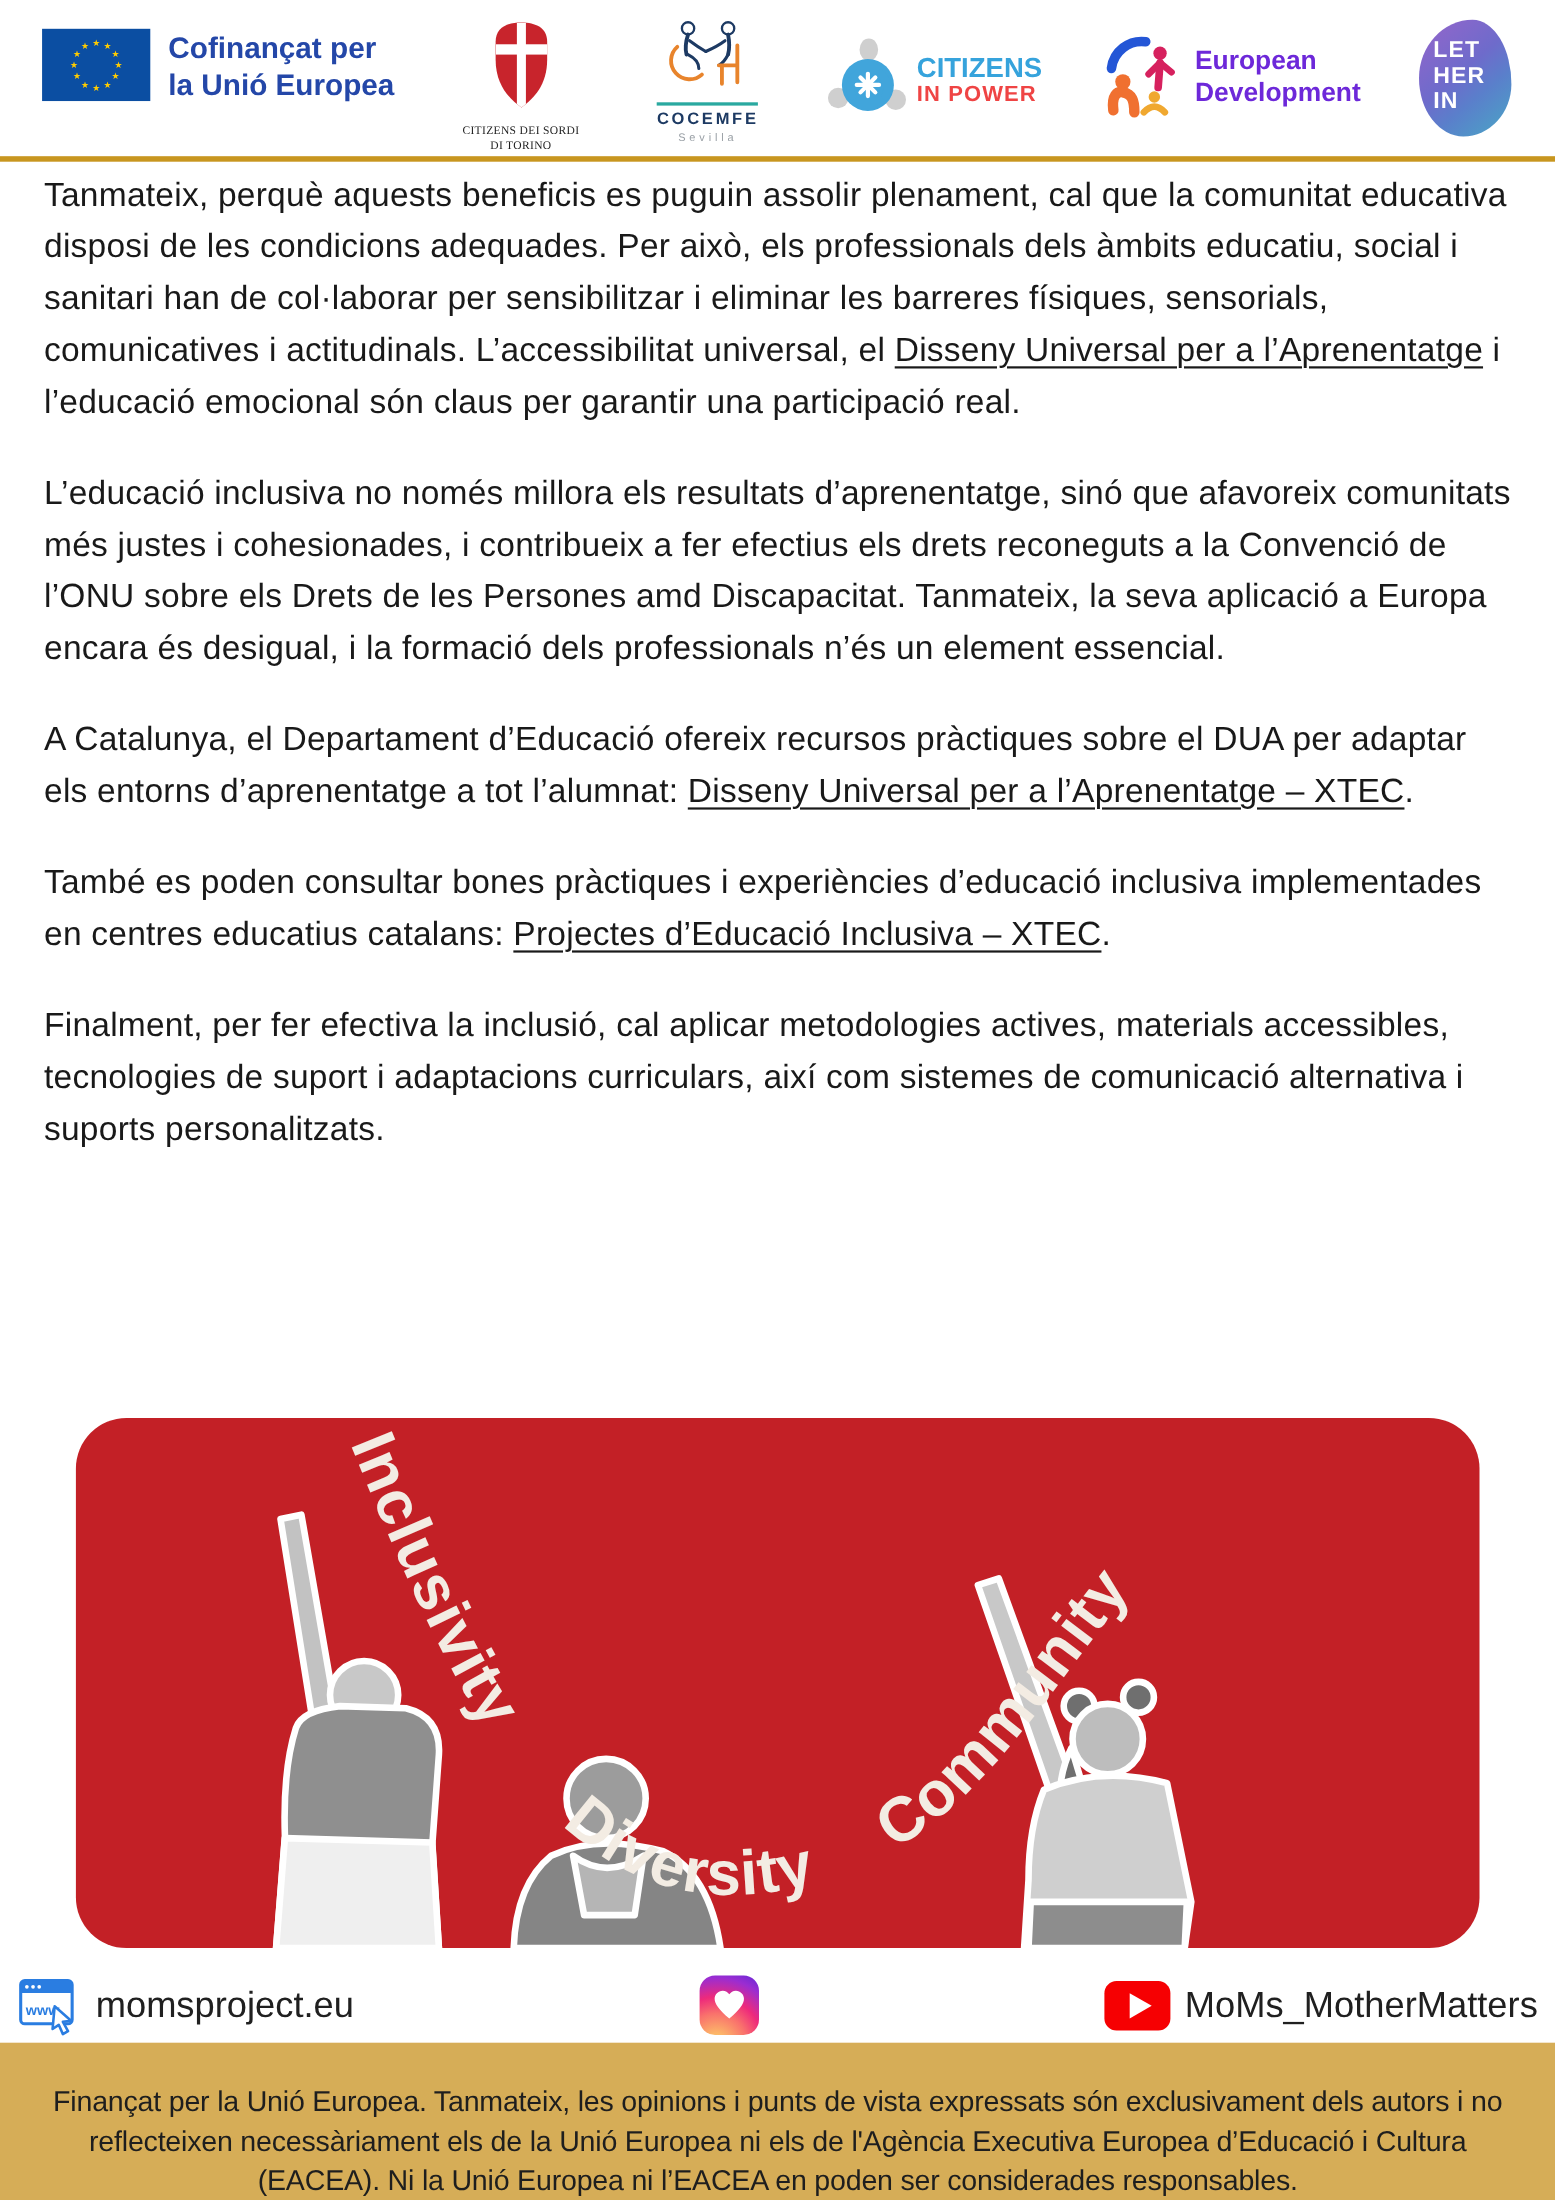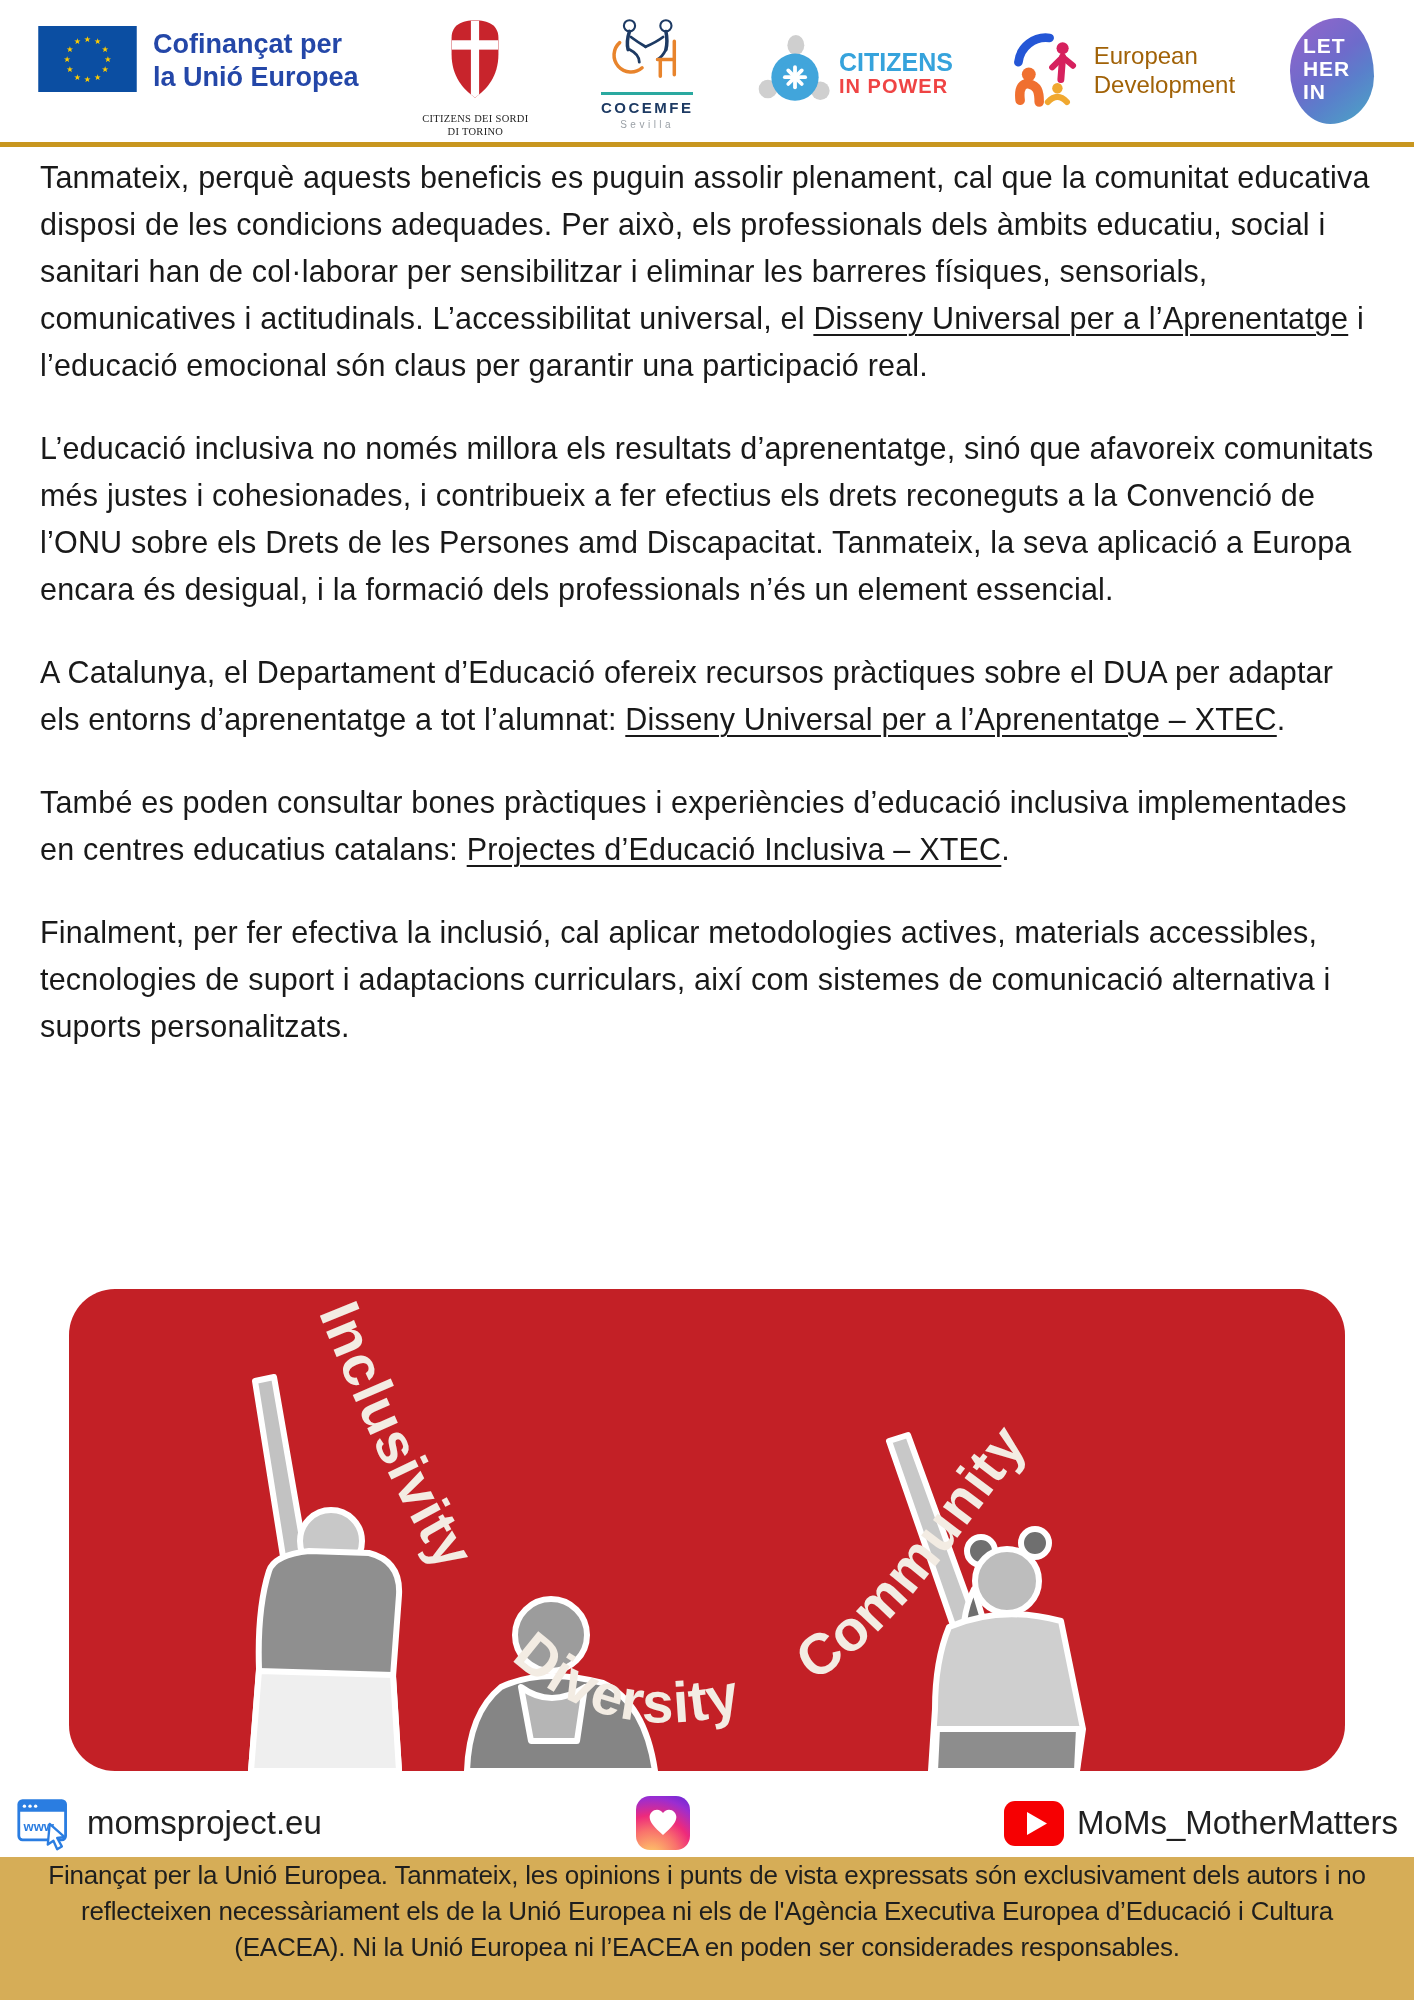--- a/index.html
+++ b/index.html
@@ -19,21 +19,21 @@
   .logo-istituto .caption { font-family:"Liberation Serif", serif; font-size:10.5px;
         line-height:13px; color:#1f1f1f; letter-spacing:.3px; margin-top:8px; }
   .logo-cocemfe { width:110px; text-align:center; }
   .logo-cocemfe .rule { width:92px; height:3px; background:#2AA9A0; margin:2px auto 4px; }
   .logo-cocemfe .nm { font-weight:bold; color:#1D3A63; font-size:15px; letter-spacing:2.5px; }
   .logo-cocemfe .ct { color:#9aa0a6; font-size:10px; letter-spacing:3.5px; margin-top:3px; }
   .logo-citizens { display:flex; align-items:center; gap:6px; margin-top:16px; }
   .logo-citizens .l1 { color:#36A3DC; font-weight:bold; font-size:25px; line-height:26px; }
   .logo-citizens .l2 { color:#ef4444; font-weight:bold; font-size:20px; line-height:22px; letter-spacing:1px; }
   .logo-eudev { display:flex; align-items:center; gap:8px; margin-top:14px; }
-  .logo-eudev .txt { color:#a16207; font-weight:normal; font-size:24px; line-height:29px; }
+  .logo-eudev .txt { color:#6d28d9; font-weight:bold; font-size:24px; line-height:29px; }
   .logo-letherin {
     width:84px; height:106px; margin-top:2px;
     background:linear-gradient(140deg,#8F66CB 8%,#6E6BCB 45%,#5A7FCB 65%,#49A8C5 100%);
     border-radius:58% 42% 52% 48% / 50% 55% 45% 50%;
     color:#fff; font-weight:bold; font-size:21px; line-height:23px;
     padding:16px 0 0 13px; letter-spacing:1px;
   }
   .divider { height:5px; background:#C8961F; width:100%; }
 
   
@@ -57,21 +57,21 @@
             display:flex; align-items:center; justify-content:center; }
   .ico-ig { width:54px; height:54px; border-radius:14px;
             background:radial-gradient(circle at 28% 115%, #FDC468 8%, #F9716C 38%, #EE2A7B 58%, #9B2DD1 82%, #6228D7 100%);
             display:flex; align-items:center; justify-content:center; }
   .ico-yt { width:60px; height:45px; border-radius:11px; background:#F60002;
             display:flex; align-items:center; justify-content:center; }
 
   
   .footer-band {
     position:absolute; left:0; right:0; bottom:0; height:143px; background:#D6AD57;
-    display:flex; align-items:flex-start; justify-content:center; text-align:center;
+    display:flex; align-items:flex-end; justify-content:center; text-align:center;
     padding:0 36px;
   }
   .footer-band p { font-size:26px; line-height:36px; color:#1e1e1e; letter-spacing:-0.2px; }
 </style>
 </head>
 <body>
 
 <div class="page">
 
   <div class="header">

